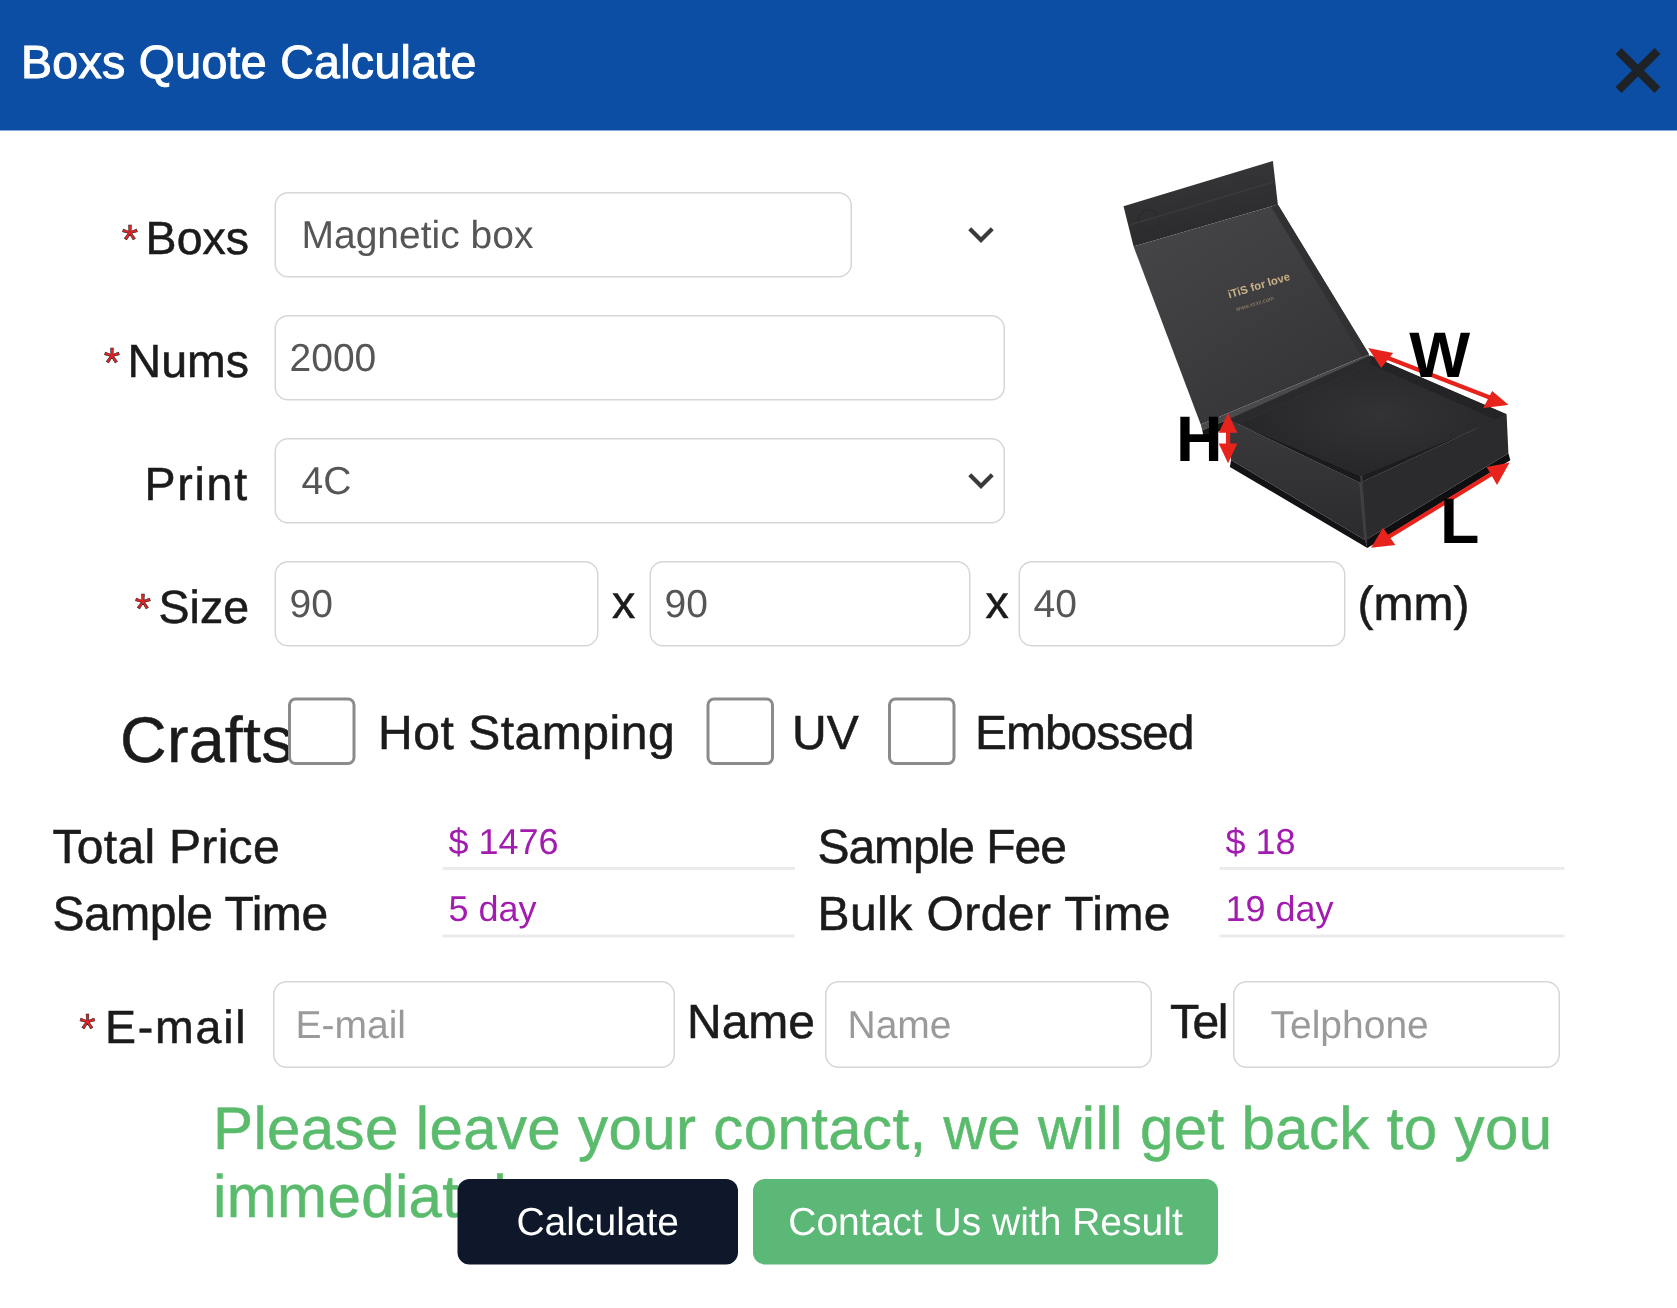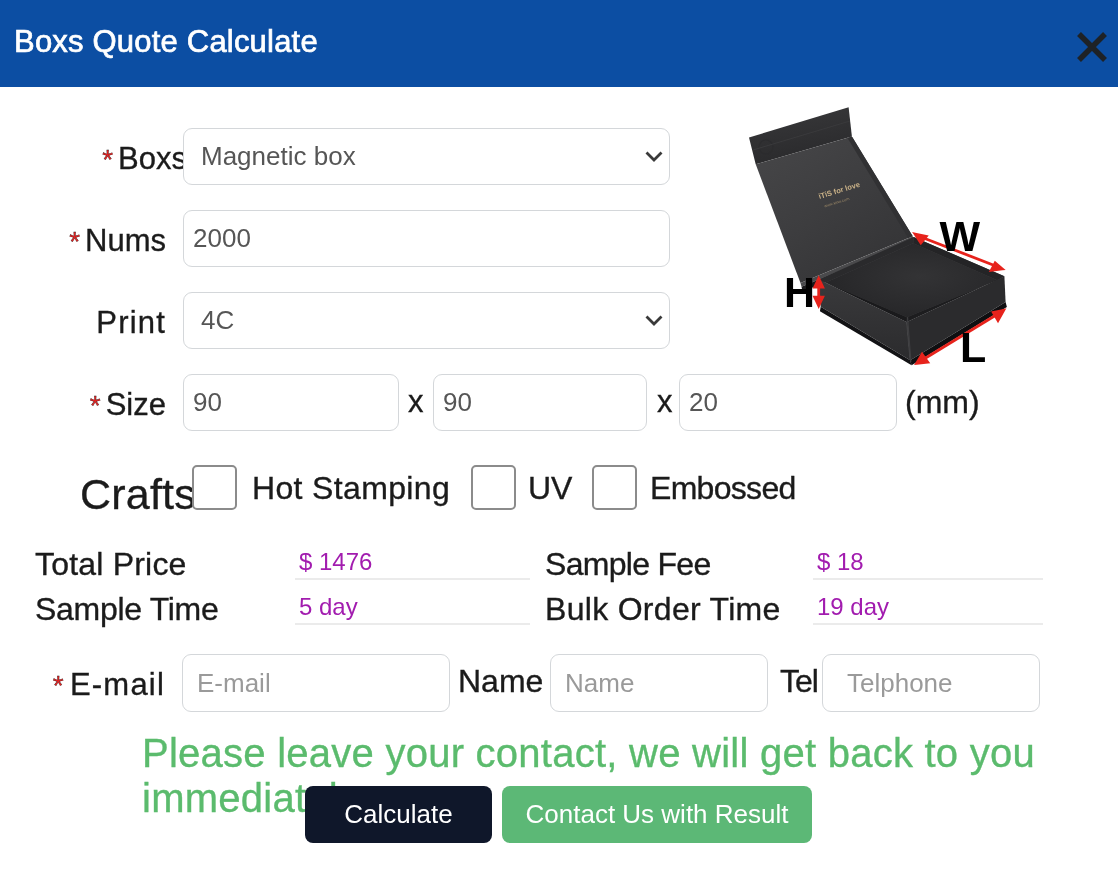--- a/index.html
+++ b/index.html
@@ -19,41 +19,41 @@
 </style>
 </head>
 <body>
 <div class="header">
   <div class="title">Boxs Quote Calculate</div>
   <svg class="closex" viewBox="0 0 36 36">
       <path d="M5 5 L31 31 M31 5 L5 31" stroke="#1e2227" stroke-width="5.5" fill="none"></path>
     </svg>
 </div>
 
-<div class="lbl" style="left:0;top:141px;width:166px;padding-left:21px;"><span class="star">*</span>Boxs</div>
-<div class="ctl" style="left:183px;top:128px;width:487px;">Magnetic box</div>
+<div class="lbl" style="left:0;top:141px;width:166px;"><span class="star">*</span>Boxs</div>
+<div class="ctl" style="left:183px;top:128px;width:385px;">Magnetic box</div>
 <svg class="chev" style="left:645px;top:151px;width:18px;height:12px;" viewBox="0 0 18 12">
     <path d="M1.5 1.5 L9 9 L16.5 1.5" stroke="#3a3a3a" stroke-width="2.8" fill="none"></path>
   </svg>
 
 <div class="lbl" style="left:0;top:223px;width:166px;"><span class="star">*</span>Nums</div>
 <div class="ctl" style="left:183px;top:210px;width:487px;padding-left:9px;">2000</div>
 
 <div class="lbl" style="left:0;top:305px;width:166px;letter-spacing:1.2px;">Print</div>
 <div class="ctl" style="left:183px;top:292px;width:487px;">4C</div>
 <svg class="chev" style="left:645px;top:315px;width:18px;height:12px;" viewBox="0 0 18 12">
     <path d="M1.5 1.5 L9 9 L16.5 1.5" stroke="#3a3a3a" stroke-width="2.8" fill="none"></path>
   </svg>
 
 <div class="lbl" style="left:0;top:387px;width:166px;"><span class="star">*</span>Size</div>
 <div class="ctl" style="left:183px;top:374px;width:216px;padding-left:9px;">90</div>
 <div class="biglbl" style="left:408px;top:384px;font-size:31px;">x</div>
 <div class="ctl" style="left:433px;top:374px;width:214px;padding-left:9px;">90</div>
 <div class="biglbl" style="left:657px;top:384px;font-size:31px;">x</div>
-<div class="ctl" style="left:679px;top:374px;width:218px;padding-left:9px;">20</div>
+<div class="ctl" style="left:679px;top:374px;width:218px;padding-left:9px;">40</div>
 <div class="biglbl" style="left:905px;top:384px;font-size:32px;letter-spacing:0;">(mm)</div>
 
 <div class="biglbl" style="left:80px;top:470px;font-size:43px;letter-spacing:0.2px;">Crafts</div>
 <div class="cbx" style="left:192px;top:465px;"></div>
 <div class="biglbl" style="left:252px;top:470px;font-size:32px;letter-spacing:0.35px;">Hot Stamping</div>
 <div class="cbx" style="left:471px;top:465px;"></div>
 <div class="biglbl" style="left:528px;top:470px;font-size:32px;letter-spacing:0;">UV</div>
 <div class="cbx" style="left:592px;top:465px;"></div>
 <div class="biglbl" style="left:650px;top:470px;font-size:32px;letter-spacing:-0.7px;">Embossed</div>
 

